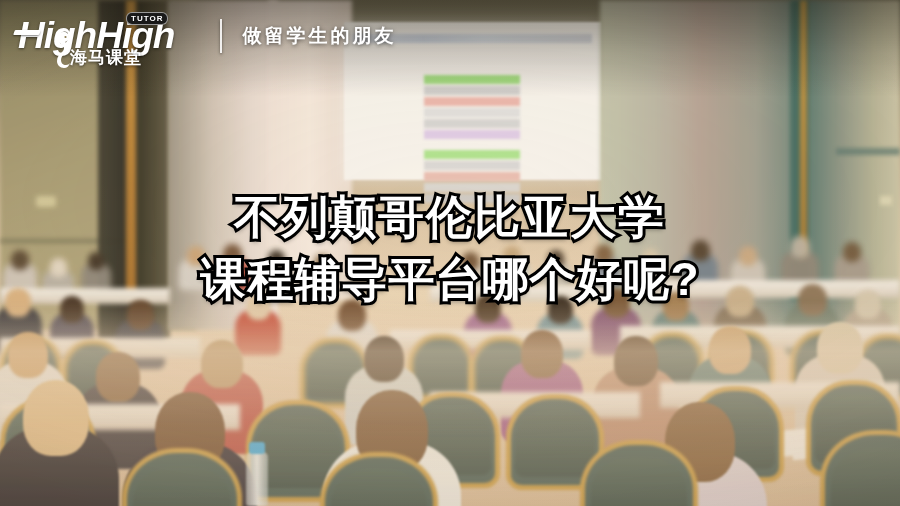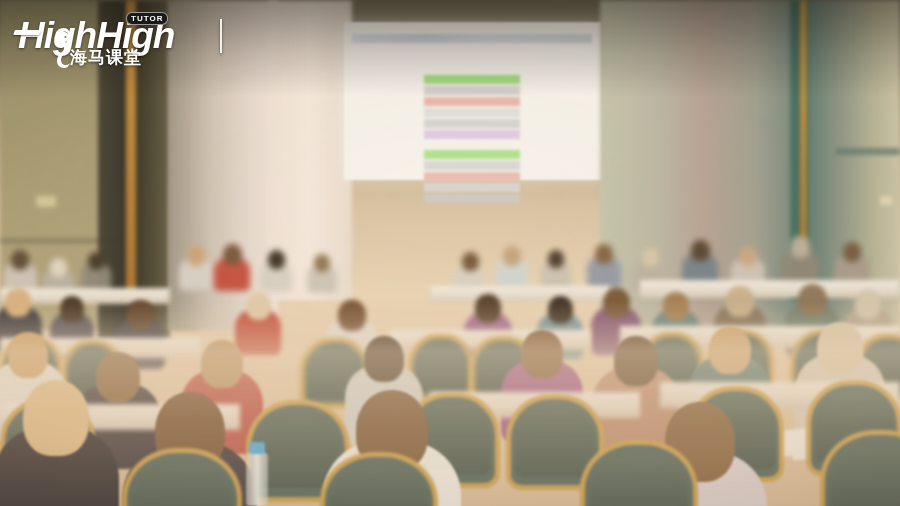--- a/index.html
+++ b/index.html
@@ -545,16 +545,21 @@
         <span class="logo-tutor">TUTOR</span>
       </div>
       <svg class="seahorse" viewBox="0 0 22 46">
         <path d="M12 2c3 0 5 2 5 5 0 3-2 4-4 5 2 1 3 3 3 5 0 3-2 5-4 7-2 2-3 4-3 6 0 3 2 5 5 5 2 0 3-1 4-2-1 3-3 5-6 5-4 0-7-3-7-7 0-4 2-6 4-8 2-2 3-3 3-5 0-2-1-3-3-4-2-1-4-3-4-6 0-4 3-6 7-6z" fill="#ffffff"></path>
         <circle cx="13.5" cy="7" r="1.1" fill="#8a7b50"></circle>
         <path d="M16 4c2-1 3 0 3 1-1 0-2 0-3 1z" fill="#ffffff"></path>
       </svg>
       <div class="logo-cn">海马课堂</div>
     </div>
     <div class="logo-divider"></div>
+    <div class="logo-tag">做留学生的朋友</div>
   </div>
 
+  <div class="headline">
+    <div class="hl-line">不列颠哥伦比亚大学</div>
+    <div class="hl-line second">课程辅导平台哪个好呢?</div>
+  </div>
 
 </div>
 
 </body></html>

